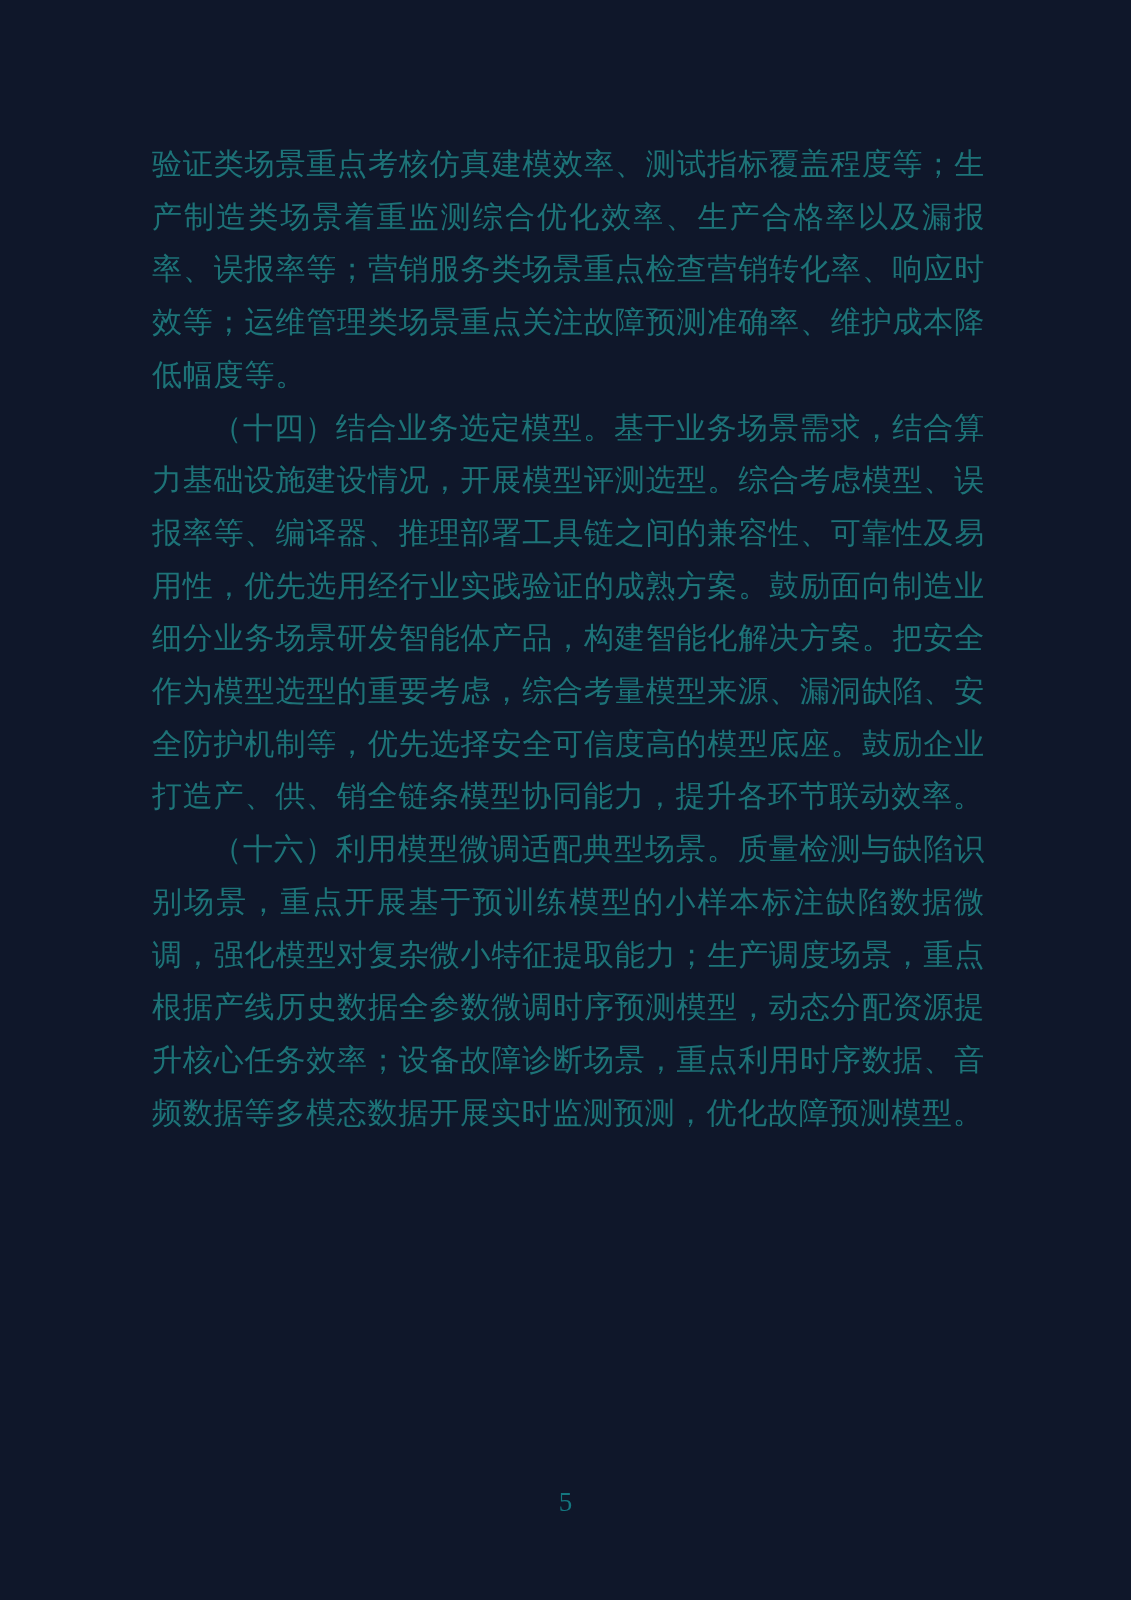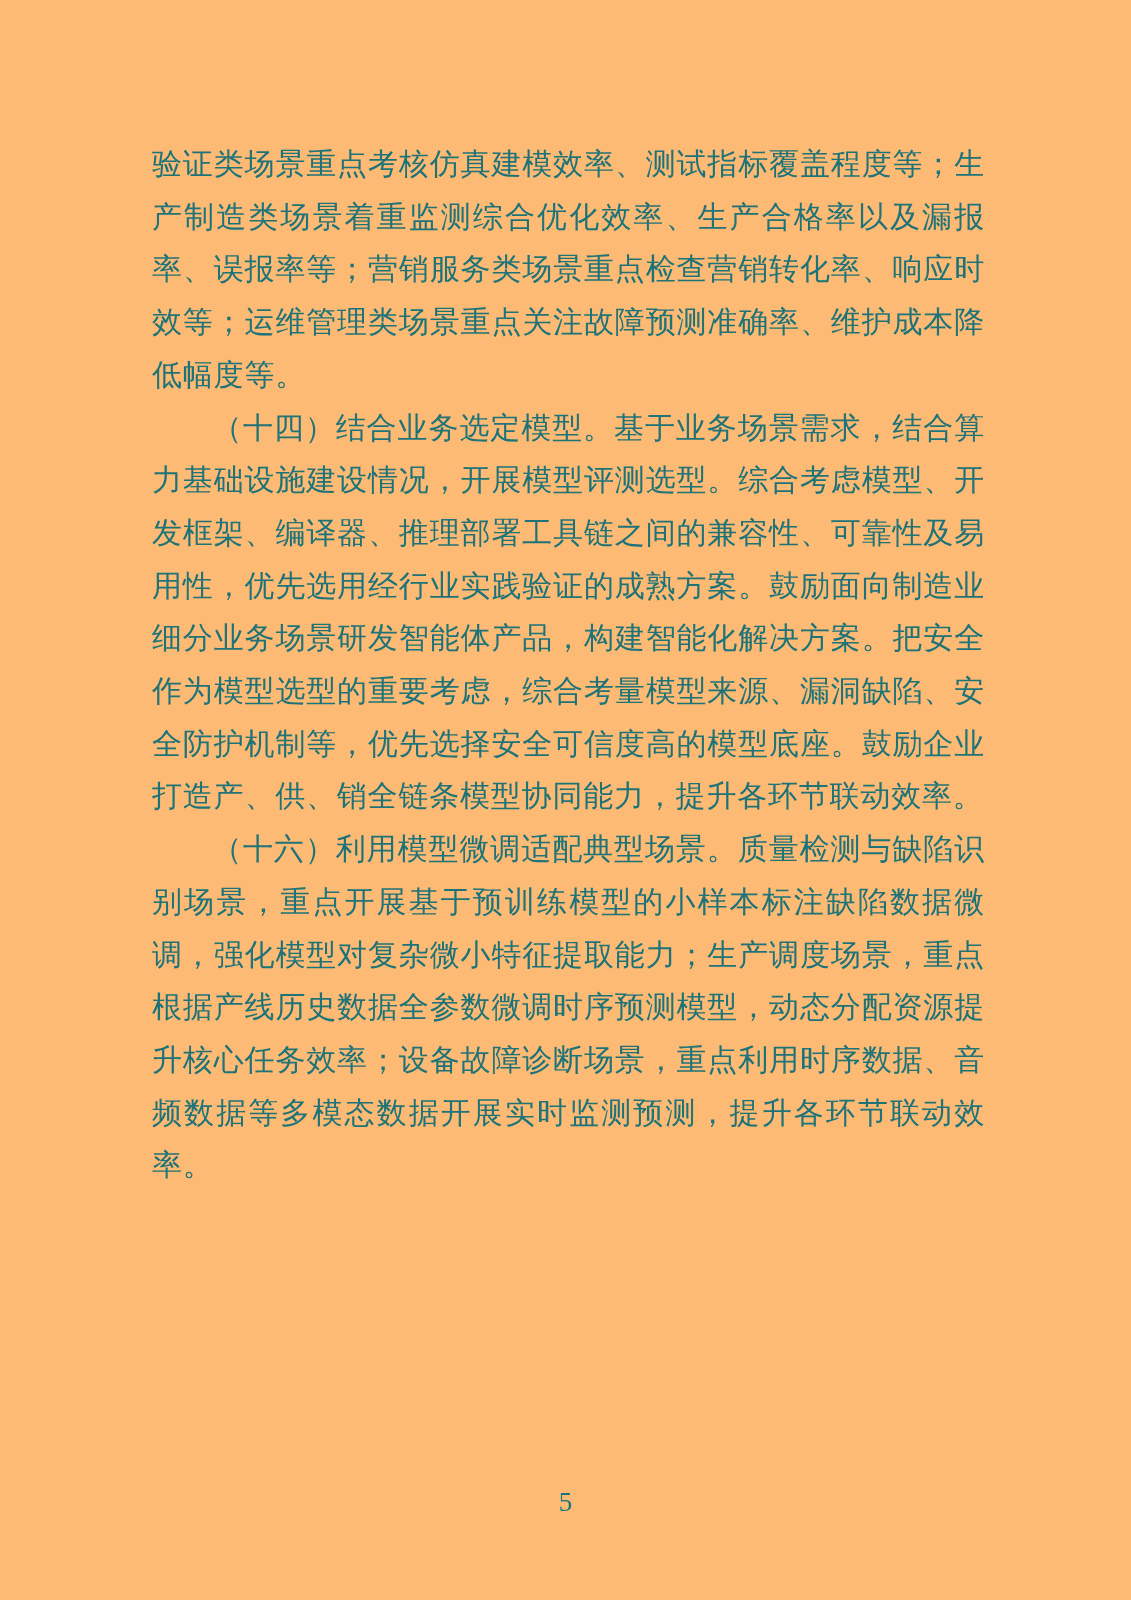--- a/index.html
+++ b/index.html
@@ -47,22 +47,22 @@
     display: inline-block;
     margin-bottom: 82px;
     font-size: 27px;
     color: #14767f;
     font-family: "Liberation Serif", "DejaVu Serif", serif;
   }
 </style>
 </head>
 <body>
 
-<div class="page" style="background: #fdba74;">
+<div class="page" style="background: #0f172a;">
   <div class="content" id="paragraph-container" style="color: rgb(29, 115, 120);">
       <p>验证类场景重点考核仿真建模效率、测试指标覆盖程度等；生产制造类场景着重监测综合优化效率、生产合格率以及漏报率、误报率等；营销服务类场景重点检查营销转化率、响应时效等；运维管理类场景重点关注故障预测准确率、维护成本降低幅度等。</p>
-      <p class="indent">（十四）结合业务选定模型。基于业务场景需求，结合算力基础设施建设情况，开展模型评测选型。综合考虑模型、开发框架、编译器、推理部署工具链之间的兼容性、可靠性及易用性，优先选用经行业实践验证的成熟方案。鼓励面向制造业细分业务场景研发智能体产品，构建智能化解决方案。把安全作为模型选型的重要考虑，综合考量模型来源、漏洞缺陷、安全防护机制等，优先选择安全可信度高的模型底座。鼓励企业打造产、供、销全链条模型协同能力，提升各环节联动效率。</p>
-      <p class="indent">（十六）利用模型微调适配典型场景。质量检测与缺陷识别场景，重点开展基于预训练模型的小样本标注缺陷数据微调，强化模型对复杂微小特征提取能力；生产调度场景，重点根据产线历史数据全参数微调时序预测模型，动态分配资源提升核心任务效率；设备故障诊断场景，重点利用时序数据、音频数据等多模态数据开展实时监测预测，提升各环节联动效率。</p>
+      <p class="indent">（十四）结合业务选定模型。基于业务场景需求，结合算力基础设施建设情况，开展模型评测选型。综合考虑模型、误报率等、编译器、推理部署工具链之间的兼容性、可靠性及易用性，优先选用经行业实践验证的成熟方案。鼓励面向制造业细分业务场景研发智能体产品，构建智能化解决方案。把安全作为模型选型的重要考虑，综合考量模型来源、漏洞缺陷、安全防护机制等，优先选择安全可信度高的模型底座。鼓励企业打造产、供、销全链条模型协同能力，提升各环节联动效率。</p>
+      <p class="indent">（十六）利用模型微调适配典型场景。质量检测与缺陷识别场景，重点开展基于预训练模型的小样本标注缺陷数据微调，强化模型对复杂微小特征提取能力；生产调度场景，重点根据产线历史数据全参数微调时序预测模型，动态分配资源提升核心任务效率；设备故障诊断场景，重点利用时序数据、音频数据等多模态数据开展实时监测预测，优化故障预测模型。</p>
     </div>
   <div class="page-footer">
     <span class="page-number">5</span>
   </div>
 </div>
 
 </body></html>

